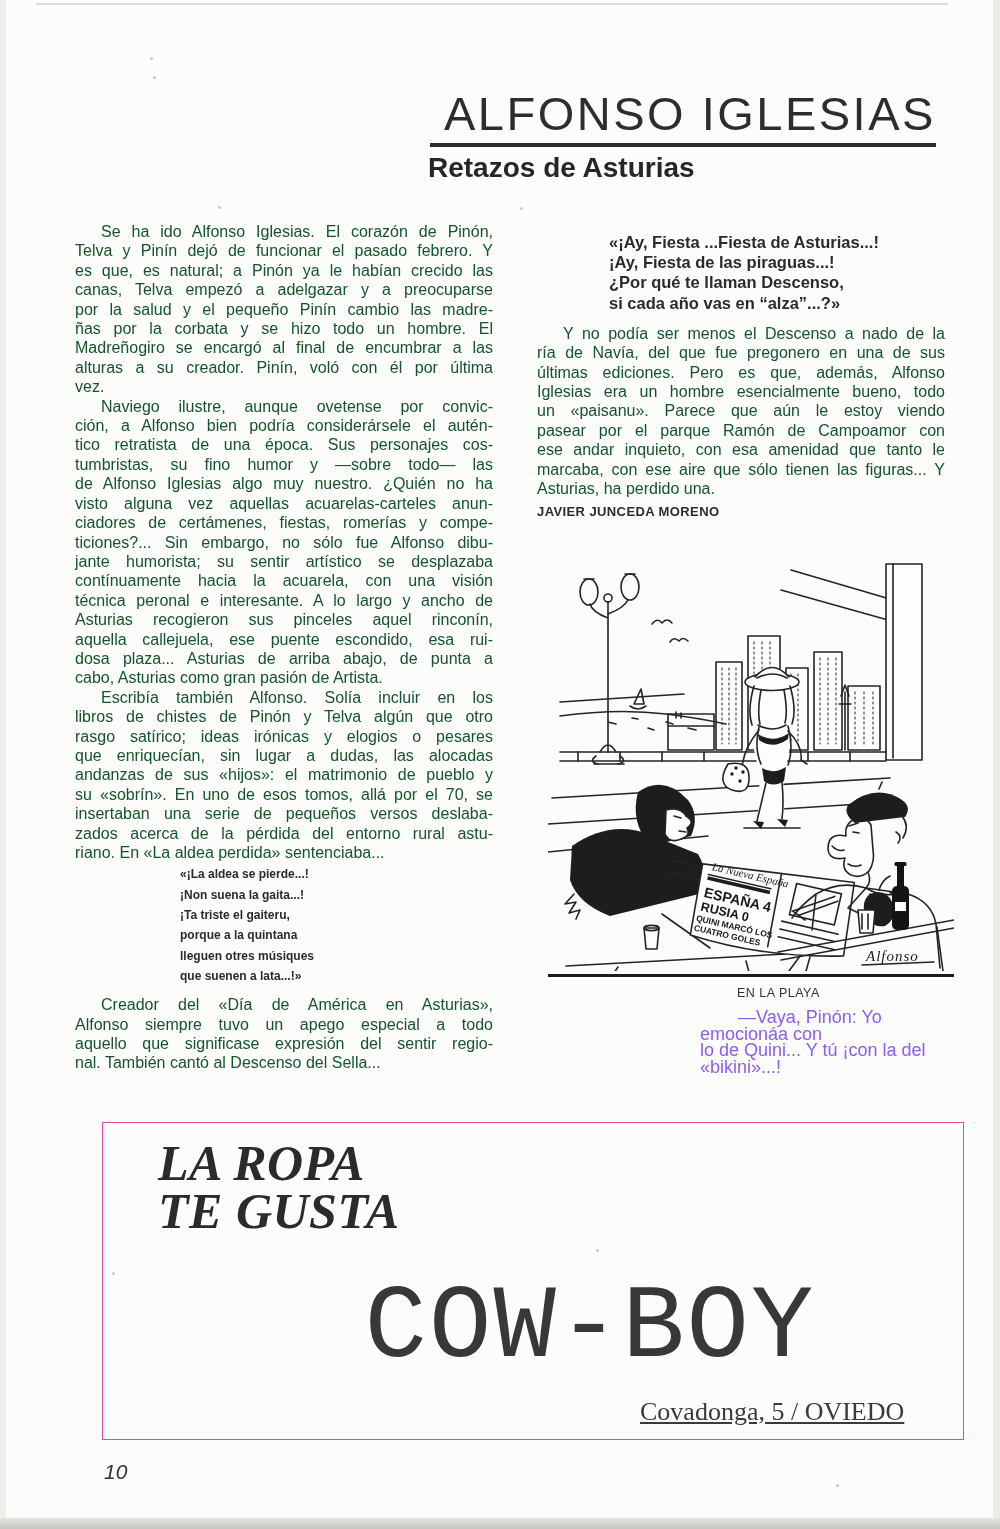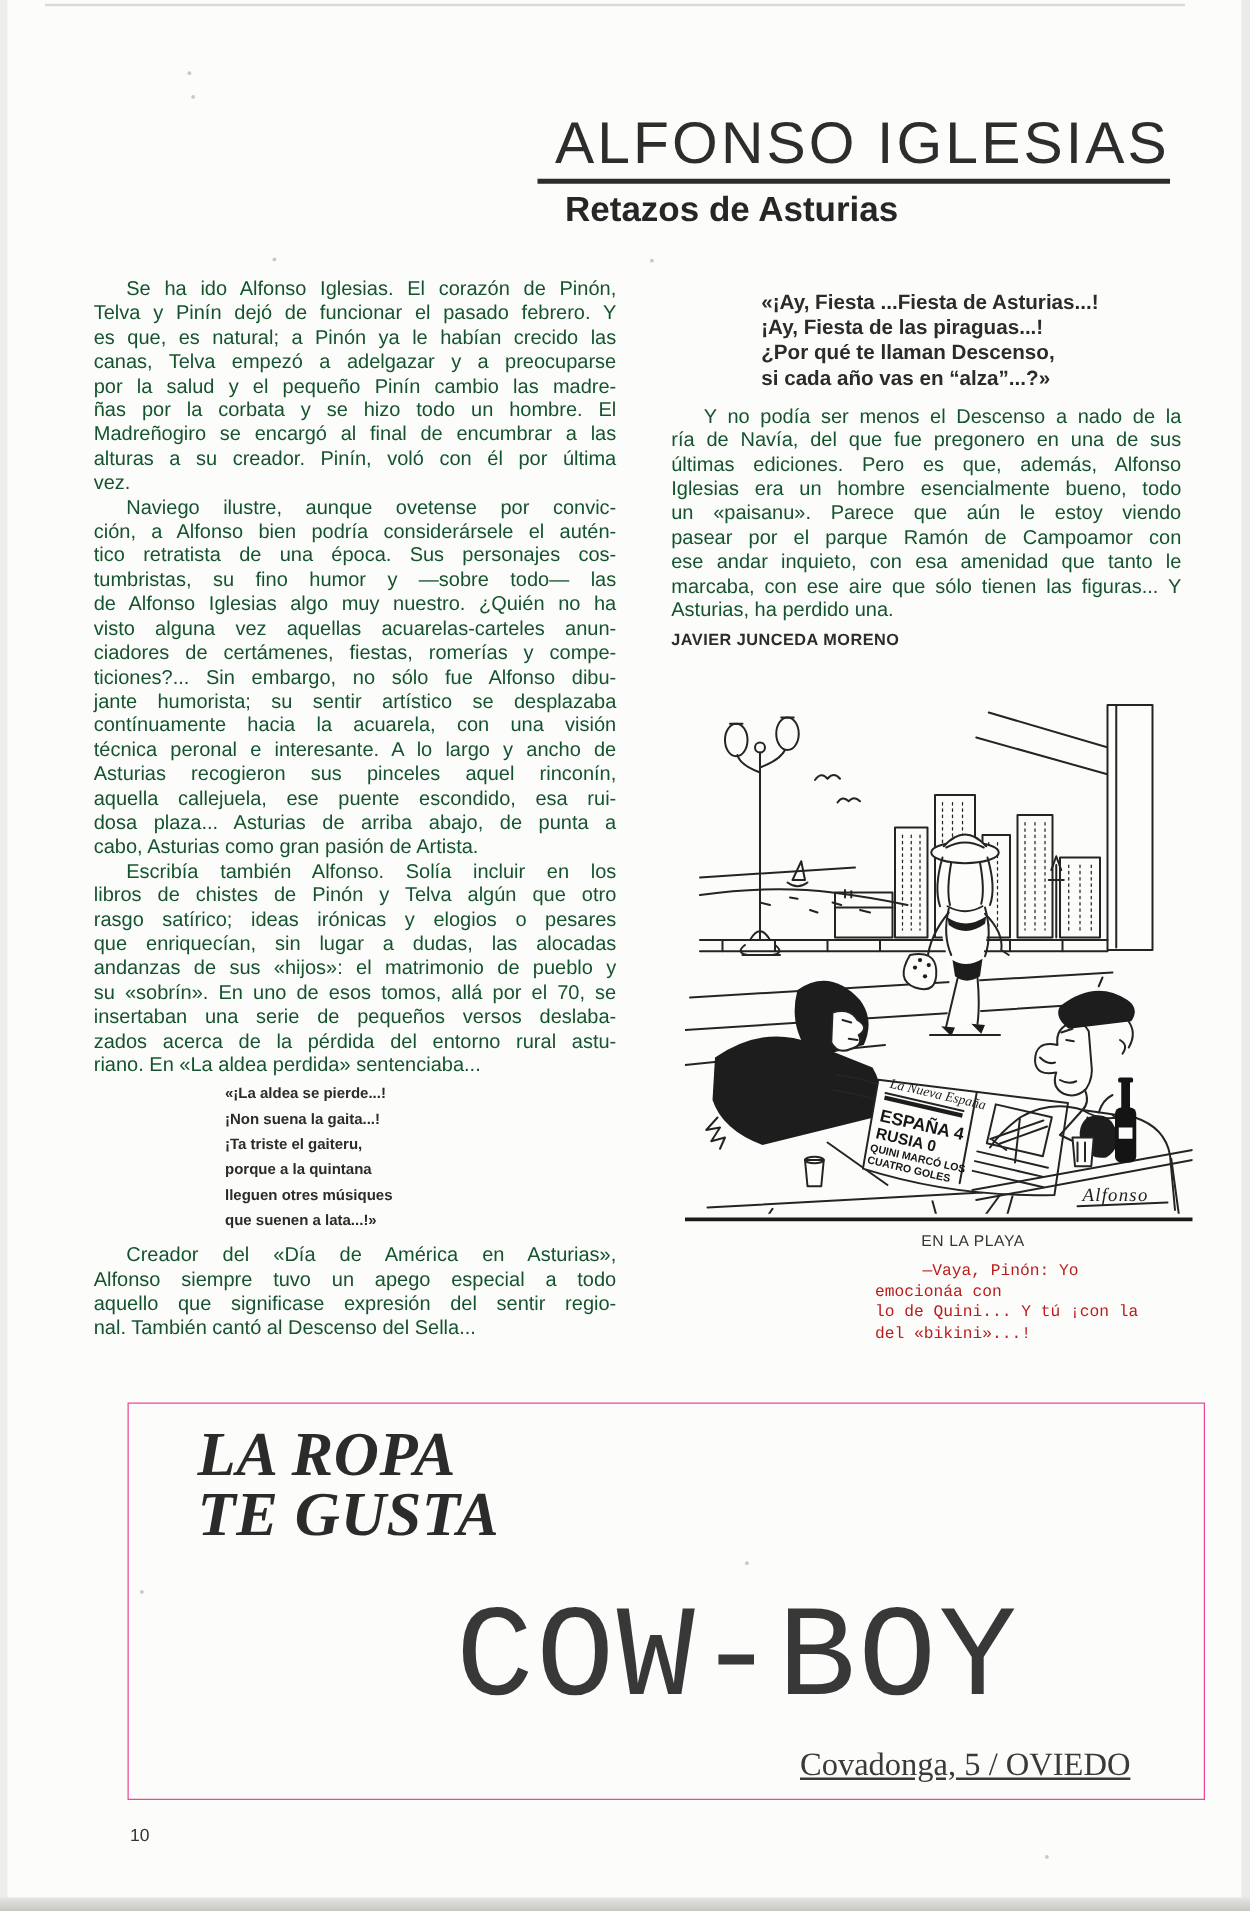--- a/index.html
+++ b/index.html
@@ -9,51 +9,51 @@
   .edge{position:absolute;}
   .edge-left{left:0;top:0;width:6px;height:1529px;background:#ededea;}
   .edge-right{left:993px;top:0;width:7px;height:1529px;background:#ebebe8;}
   .edge-top{left:36px;top:3px;width:912px;height:2px;background:#d9d9d6;}
   .edge-bottom{left:0;top:1518px;width:1000px;height:11px;background:linear-gradient(#e5e5e2,#c6c6c3);}
   .speck{position:absolute;width:3px;height:3px;border-radius:50%;background:#8a8a8a;opacity:.45;}
 
   
   .title{position:absolute;left:444px;top:86px;font-size:47px;letter-spacing:2.5px;color:#2d2d2d;white-space:nowrap;}
   .title-rule{position:absolute;left:430px;top:143px;width:506px;height:4px;background:#2c2c2c;}
-  .subtitle{position:absolute;left:452px;top:152px;font-size:28px;font-weight:700;color:#262626;white-space:nowrap;}
+  .subtitle{position:absolute;left:428px;top:152px;font-size:28px;font-weight:700;color:#262626;white-space:nowrap;}
 
   
   .col-left{position:absolute;left:75px;top:222px;width:418px;}
   .col-right{position:absolute;left:537px;top:232px;width:408px;}
   .para{font-size:16px;line-height:19.4px;color:#14532d;}
   .para > div:first-child{text-indent:26px;}
   .jline{text-align:justify;text-align-last:justify;}
   .jline.last{text-align-last:left;}
   .poem{margin:2px 0 9px 105px;font-size:12px;line-height:20.3px;font-weight:700;color:#2b2b2b;}
   .verse{margin-left:72px;font-size:16.5px;line-height:20.2px;font-weight:700;color:#2b2b2b;white-space:nowrap;}
   .rpara{margin-top:11px;}
   .byline{margin-top:6px;font-size:13px;font-weight:700;letter-spacing:.4px;color:#2b2b2b;}
 
   
   .cartoon{position:absolute;left:548px;top:562px;width:406px;height:412px;border-bottom:3px solid #1b1b1b;}
   .cartoon svg *{stroke:#242424;stroke-width:1.6;fill:none;stroke-linecap:round;stroke-linejoin:round;}
   .cartoon svg .win{stroke-dasharray:2 3;stroke-width:1;}
   .cap-title{position:absolute;left:737px;top:986px;font-size:12.5px;letter-spacing:.5px;color:#333;}
-  .cap-body{position:absolute;left:700px;top:1009px;width:226px;font-size:13px;line-height:16.5px;color:#b91c1c;font-family:Liberation Mono, monospace;}
+  .cap-body{position:absolute;left:700px;top:1009px;width:226px;font-size:18px;line-height:16.5px;color:#8b5cf6;}
   .cap-body .l1{text-indent:38px;}
 
   
   .ad{position:absolute;left:102px;top:1122px;width:860px;height:316px;border:1px solid #ec4899;}
   .tagline{position:absolute;left:55px;top:16px;font-family:"Liberation Serif","DejaVu Serif",serif;
            font-style:italic;font-weight:700;font-size:50px;line-height:48px;color:#2b2b2b;letter-spacing:.5px;}
   .brand{position:absolute;left:120px;top:146px;width:734px;text-align:center;
          font-family:Liberation Mono, monospace;font-size:104px;letter-spacing:2px;color:#383838;}
   .address{position:absolute;left:537px;top:274px;font-family:"Liberation Serif","DejaVu Serif",serif;
            font-size:26px;color:#3a3a3a;text-decoration:underline;}
-  .pageno{position:absolute;left:104px;top:1460px;font-size:14px;color:#333;}
+  .pageno{position:absolute;left:104px;top:1460px;font-size:21px;color:#333;font-style:italic;}
 </style>
 </head>
 <body>
 
 <div class="page">
 
   <div class="edge edge-left"></div>
   <div class="edge edge-right"></div>
   <div class="edge edge-top"></div>
   <div class="edge edge-bottom"></div>

